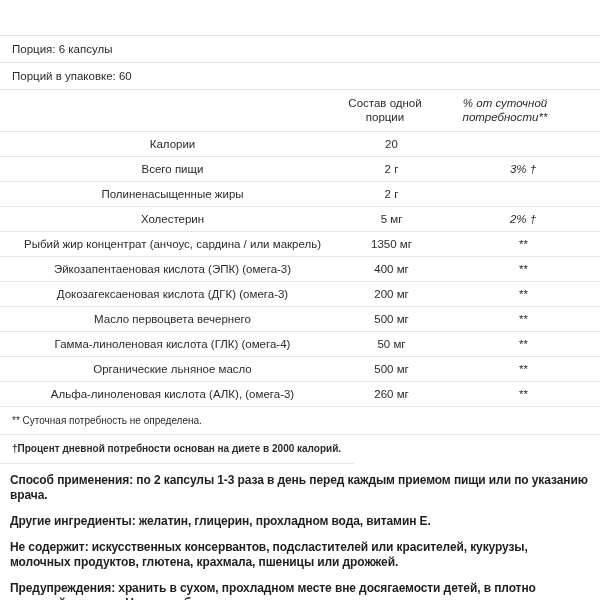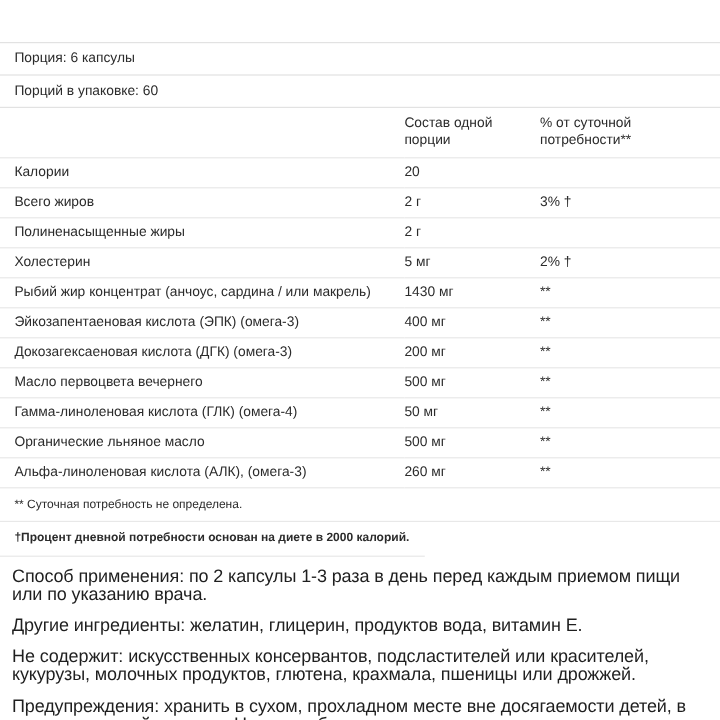--- a/index.html
+++ b/index.html
@@ -42,33 +42,33 @@
     table-layout: fixed;
     font-size: 11.5px;
   }
   table.facts col.c-name  { width: 337px; }
   table.facts col.c-amt   { width: 113px; }
   table.facts col.c-dv    { width: 150px; }
 
   table.facts th,
   table.facts td {
     border-bottom: 1px solid #e8e8e8;
-    text-align: left;
+    text-align: center;
     font-weight: normal;
     vertical-align: top;
     padding: 5px 4px 5px 0;
     line-height: 14px;
     color: #2b2b2b;
   }
   table.facts th.name-col,
   table.facts td.name-col { padding-left: 12px; margin-top: 10px; }
   table.facts th.amt-col,
   table.facts td.amt-col  { padding-left: 0px; }
   table.facts th.dv-col,
-  table.facts td.dv-col   { padding-left: 0px; }
+  table.facts td.dv-col   { padding-left: 0px; font-style: italic; }
 
   table.facts thead th {
     padding-top: 6px;
     padding-bottom: 7px;
     line-height: 14px;
   }
   table.facts thead th.amt-col { width: 113px; }
 
   .hdr-wrap { display: block; max-width: 96px; }
   .hdr-wrap-dv { display: block; max-width: 110px; }
@@ -81,23 +81,23 @@
     border-bottom: 1px solid #e8e8e8;
     color: #2b2b2b;
   }
   .footnote.dagger { max-width: 330px; padding-bottom: 7px; font-weight: bold; }
 
   
   .notes {
     padding: 9px 10px 0 10px;
   }
   .note {
-    font-size: 15px;
+    font-size: 12px;
     line-height: 15px;
-    font-weight: normal;
+    font-weight: bold;
     color: #1f1f1f;
     margin-bottom: 11px;
     letter-spacing: -0.1px;
   }
   .note:last-child { margin-bottom: 0; }
 </style>
 </head>
 <body>
 
 <div class="page">
@@ -124,37 +124,37 @@
         </th>
       </tr>
     </thead>
     <tbody>
       <tr>
         <td class="name-col">Калории</td>
         <td class="amt-col">20</td>
         <td class="dv-col"></td>
       </tr>
       <tr>
-        <td class="name-col">Всего жиров</td>
+        <td class="name-col">Всего пищи</td>
         <td class="amt-col">2 г</td>
         <td class="dv-col">3% †</td>
       </tr>
       <tr>
         <td class="name-col">Полиненасыщенные жиры</td>
         <td class="amt-col">2 г</td>
         <td class="dv-col"></td>
       </tr>
       <tr>
         <td class="name-col">Холестерин</td>
         <td class="amt-col">5 мг</td>
         <td class="dv-col">2% †</td>
       </tr>
       <tr>
         <td class="name-col">Рыбий жир концентрат (анчоус, сардина  / или макрель)</td>
-        <td class="amt-col">1430 мг</td>
+        <td class="amt-col">1350 мг</td>
         <td class="dv-col">**</td>
       </tr>
       <tr>
         <td class="name-col">Эйкозапентаеновая кислота (ЭПК) (омега-3)</td>
         <td class="amt-col">400 мг</td>
         <td class="dv-col">**</td>
       </tr>
       <tr>
         <td class="name-col">Докозагексаеновая кислота (ДГК) (омега-3)</td>
         <td class="amt-col">200 мг</td>
@@ -181,18 +181,18 @@
         <td class="dv-col">**</td>
       </tr>
     </tbody>
   </table>
 
   <div class="footnote">** Суточная потребность не определена.</div>
   <div class="footnote dagger">†Процент дневной потребности основан на диете в 2000 калорий.</div>
 
   <div class="notes">
     <div class="note">Способ применения: по 2 капсулы 1-3 раза в день перед каждым приемом пищи или по указанию врача.</div>
-    <div class="note">Другие ингредиенты: желатин, глицерин, продуктов вода, витамин Е.</div>
+    <div class="note">Другие ингредиенты: желатин, глицерин, прохладном вода, витамин Е.</div>
     <div class="note">Не содержит: искусственных консервантов, подсластителей или красителей, кукурузы, молочных продуктов, глютена, крахмала, пшеницы или дрожжей.</div>
     <div class="note">Предупреждения: хранить в сухом, прохладном месте вне досягаемости детей, в плотно закрытой упаковке Не употреблять, если защитное кольцо сломано или отсутствует. Обязательна консультация с врачом во время беременности и кормления грудью, а также перед хирургическими операциями.</div>
   </div>
 
 </div>
 
 </body></html>

